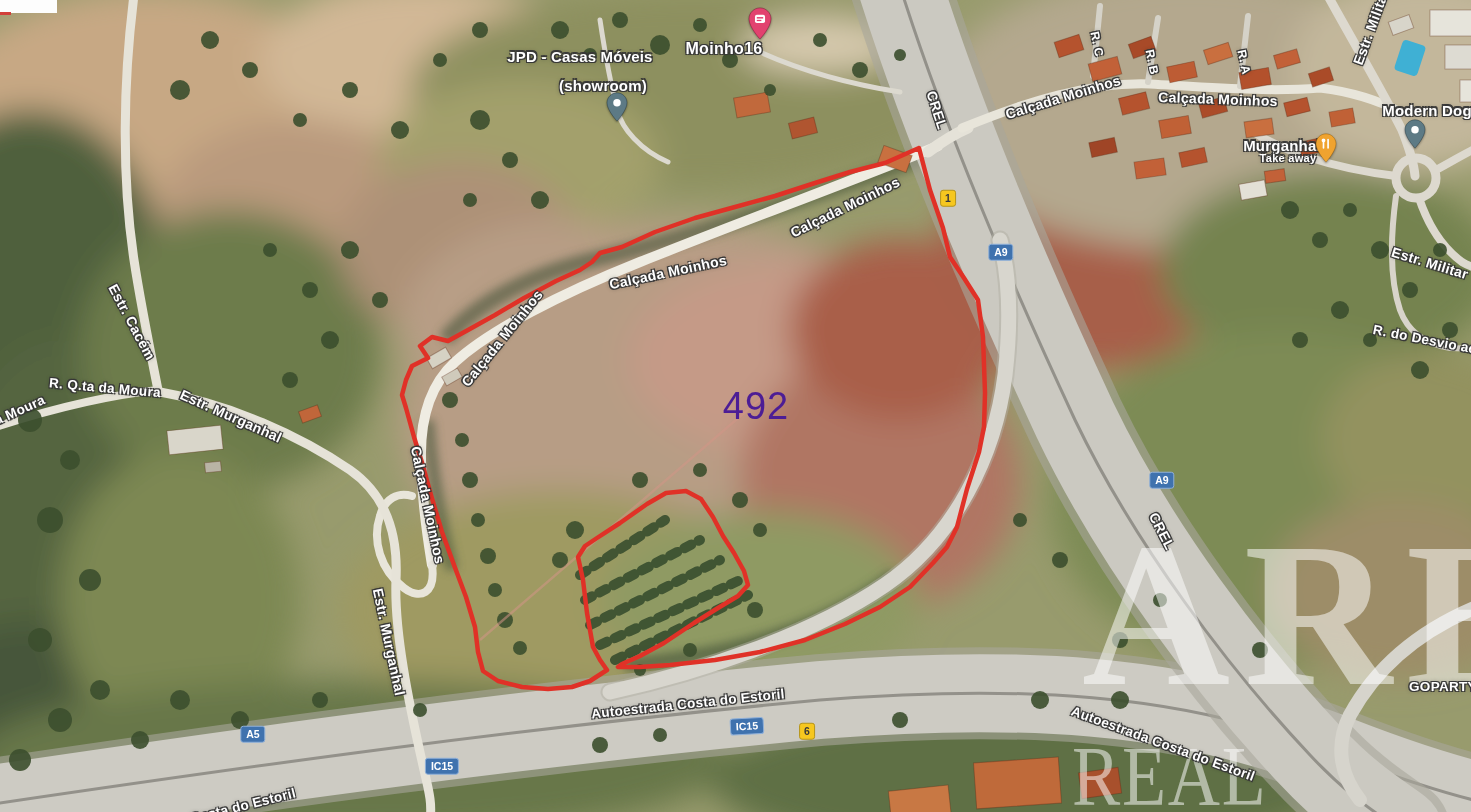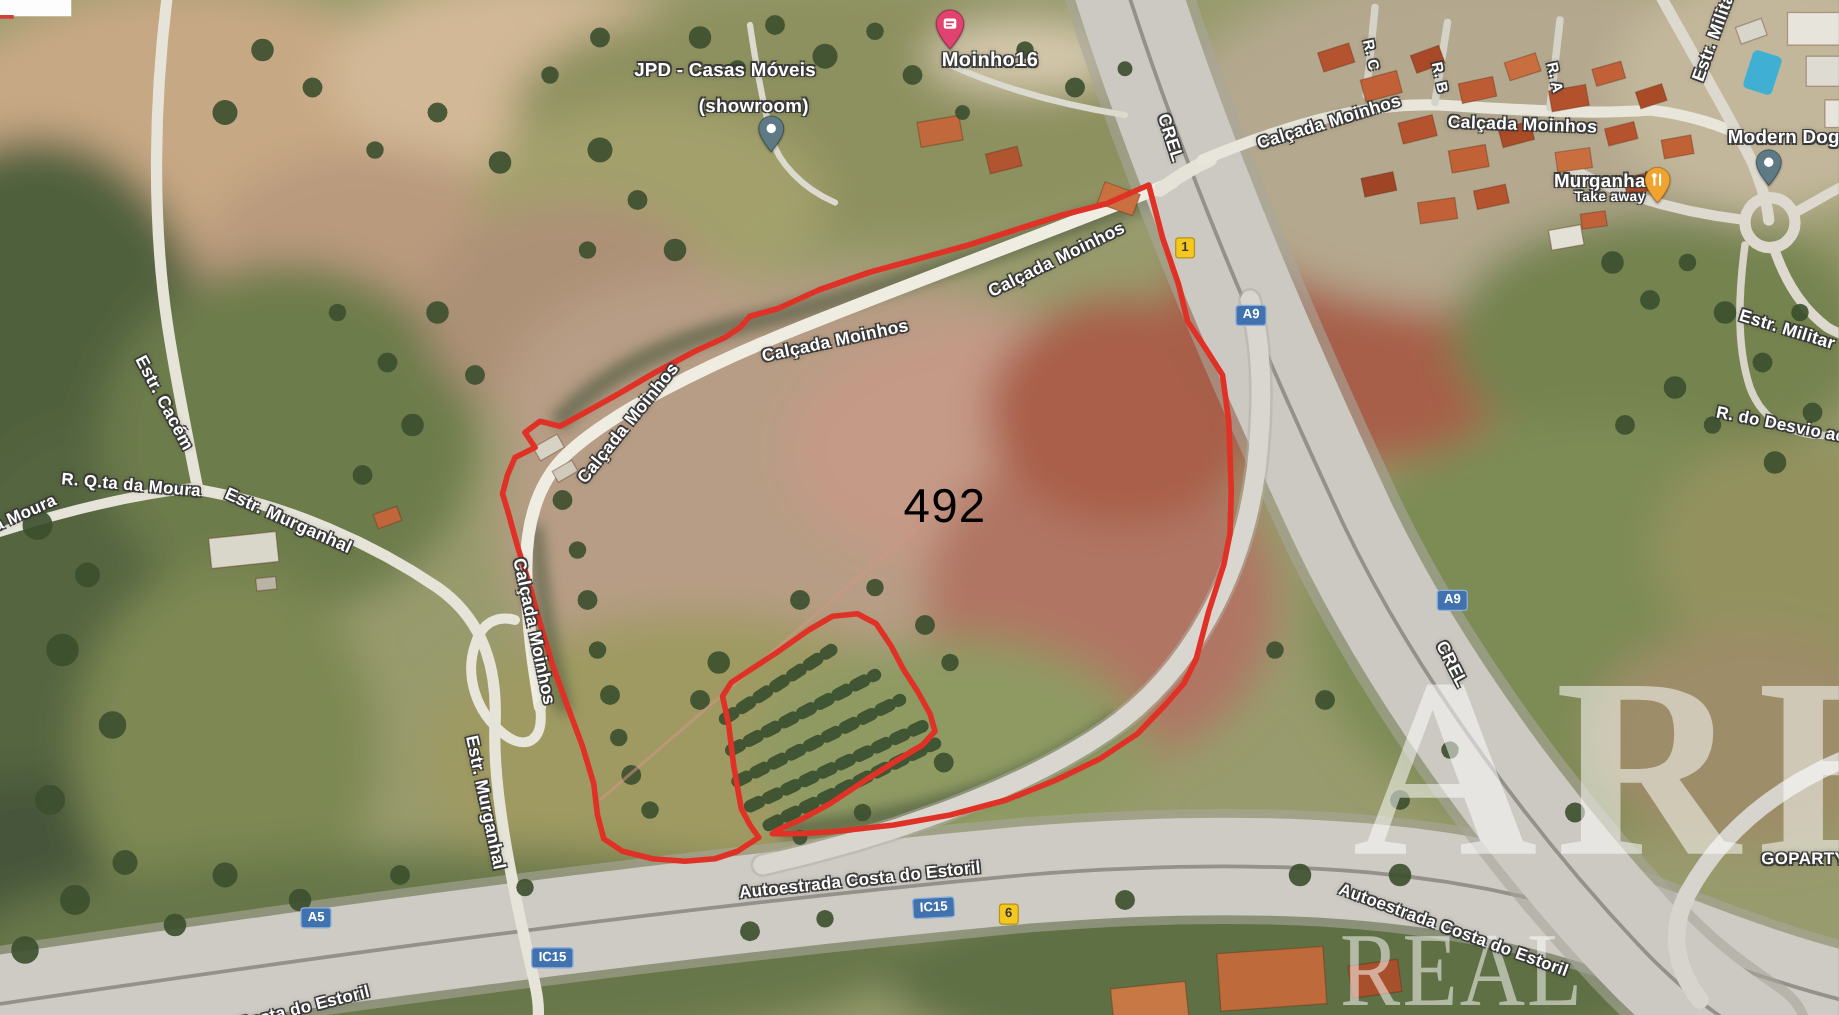--- a/index.html
+++ b/index.html
@@ -21,21 +21,21 @@
   .lbl.poi-sub{font-size:11px;}
 
   
   .badge{position:absolute;z-index:31;transform:translate(-50%,-50%) rotate(var(--r,0deg));
          font-weight:700;font-size:10.5px;line-height:1;padding:2px 5px;border-radius:3px;white-space:nowrap;}
   .badge.blue{background:#3f72ae;color:#fff;border:1px solid #8fb0d9;}
   .badge.yellow{background:#f6c71f;color:#3a3a3a;border:1px solid #b5941a;padding:2px 4px;}
 
   
   .parcel-num{position:absolute;z-index:32;transform:translate(-50%,-50%);
-              font-size:38px;font-weight:500;color:#000000;letter-spacing:1px;}
+              font-size:38px;font-weight:500;color:#4c1d95;letter-spacing:1px;}
 
   
   .pin{position:absolute;z-index:33;transform:translate(-50%,-100%);}
   .pin svg{display:block;filter:drop-shadow(0 1px 1px rgba(0,0,0,.4));}
 
   
   .wm{position:absolute;z-index:25;color:rgba(255,255,255,.52);
       font-family:"Liberation Serif",serif;pointer-events:none;}
   .wm1{left:1082px;top:512px;font-size:205px;line-height:1;font-weight:700;letter-spacing:14px;}
   .wm2{left:1072px;top:735px;font-size:84px;line-height:1;font-weight:400;letter-spacing:2px;
@@ -337,21 +337,21 @@
       <rect x="7.8" y="7" width="4.4" height="4" rx="1.6" fill="#fff"></rect>
     </svg>
   </div>
   <div class="pin" style="left:1415px;top:149px">
     <svg width="22" height="30" viewBox="0 0 26 36">
       <path d="M13 1C6.4 1 1 6.4 1 13c0 9 12 22 12 22s12-13 12-22C25 6.4 19.6 1 13 1z" fill="#5d7a85" stroke="rgba(30,50,60,.5)"></path>
       <circle cx="13" cy="13" r="4.5" fill="#fff"></circle>
     </svg>
   </div>
 
-  <div class="lbl poi-big" style="left:792px;top:49px">Moinho16</div>
+  <div class="lbl poi-big" style="left:724px;top:49px">Moinho16</div>
   <div class="lbl poi" style="left:580px;top:56px">JPD - Casas Móveis</div>
   <div class="lbl poi" style="left:603px;top:85px">(showroom)</div>
   <div class="lbl poi" style="left:1282px;top:145px">Murganhal</div>
   <div class="lbl poi-sub" style="left:1288px;top:158px">Take away</div>
   <div class="lbl poi" style="left:1427px;top:110px">Modern Dog</div>
   <div class="lbl md" style="left:1443px;top:687px">GOPARTY</div>
 
   <div class="corner-white"></div>
   <div class="corner-red"></div>
 </div>

